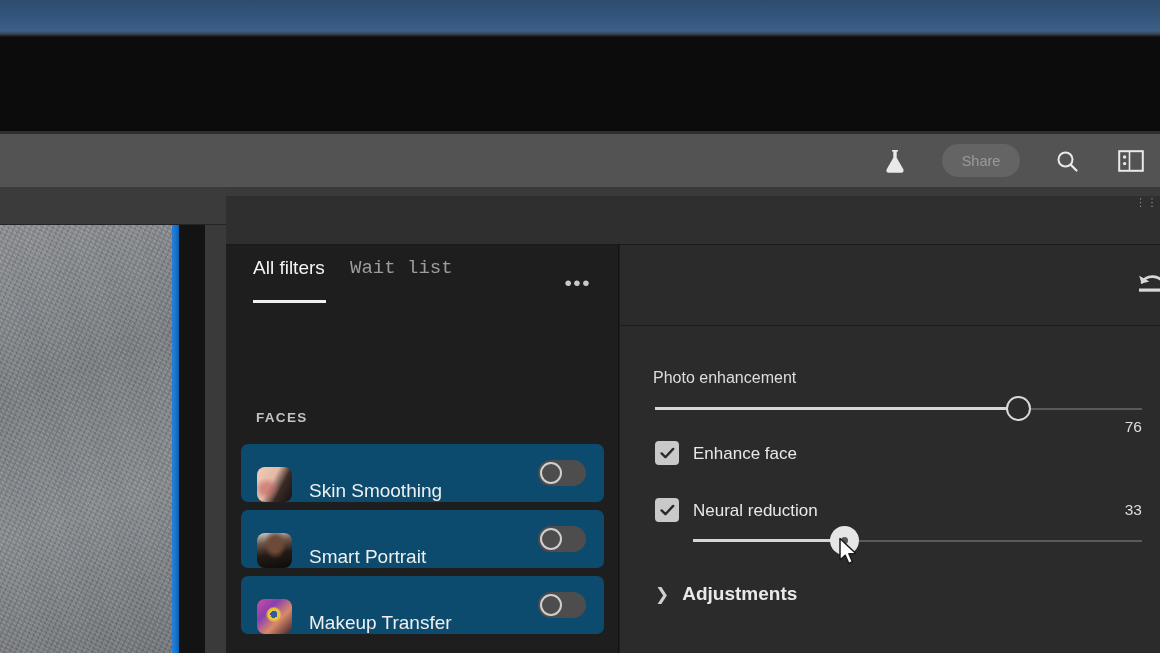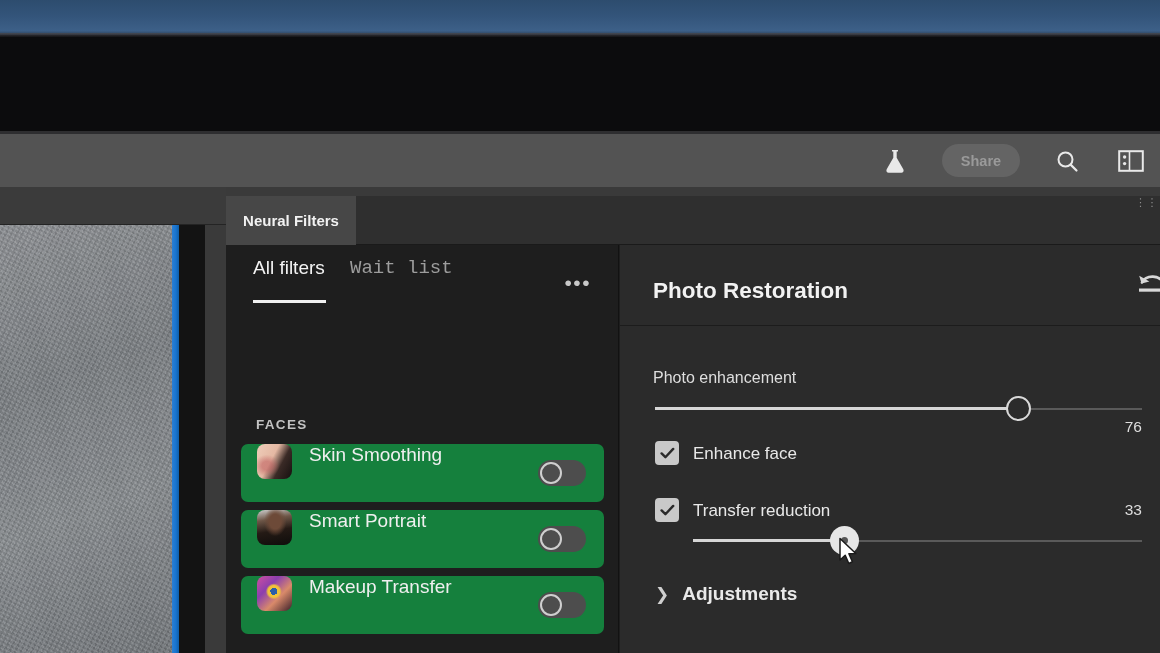--- a/index.html
+++ b/index.html
@@ -28,21 +28,21 @@
   .black-seam {
     position: absolute; left: 0; top: 131px; width: 1160px; height: 3px;
     background: #2e2e30;
   }
 
   
   .app-toolbar {
     position: absolute; left: 0; top: 134px; width: 1160px; height: 53px;
     background: #535353;
     display: flex; align-items: center; justify-content: flex-end;
-    padding-right: 12px; gap: 30px; font-weight: bold;
+    padding-right: 12px; gap: 30px;
   }
   .tb-icon {
     width: 34px; height: 34px; display: flex;
     align-items: center; justify-content: center;
     color: #e9e9e9;
   }
   .share-pill {
     height: 33px; min-width: 78px; border-radius: 17px;
     background: #646464; color: #9a9a9a;
     display: flex; align-items: center; justify-content: center;
@@ -121,22 +121,22 @@
   .dots-menu {
     position: absolute; right: 28px; top: 33px;
     color: #c8c8c8; font-size: 21px; letter-spacing: 1.5px; line-height: 10px;
   }
   .section-head {
     position: absolute; left: 256px;
     font-size: 13.5px; font-weight: bold; color: #c3c3c3; letter-spacing: 1.3px;
   }
   .filter-row {
     position: absolute; left: 241px; width: 363px; height: 58px;
-    background: #15803d; border-radius: 7px;
-    display: flex; align-items: flex-start;
+    background: #0c4a6e; border-radius: 7px;
+    display: flex; align-items: flex-end;
   }
   .thumb {
     width: 35px; height: 35px; border-radius: 8px;
     margin-left: 16px; flex: none; overflow: hidden;
     background: #3a3a3a;
   }
   .thumb-skin {
     width: 100%; height: 100%;
     background:
       radial-gradient(ellipse at 28% 62%, rgba(190,90,92,.55) 0 14%, rgba(0,0,0,0) 36%),
@@ -259,40 +259,37 @@
     <div class="canvas-top-bar"></div>
     <div class="photo"></div>
     <div class="photo-edge"></div>
     <div class="canvas-gutter"></div>
     <div class="canvas-right-edge"></div>
   </div>
 
   <div class="nf-window">
 
     <div class="tab-strip">
-      <div class="tab-chip">
-        <span>Neural Filters</span>
-      </div>
       <div class="tab-grip">⋮⋮</div>
     </div>
 
     <div class="list-pane">
 
       <div class="list-tabs">
         <div class="ltab active" style="left:27px;">
           <span>All filters</span>
         </div>
         <div class="ltab-underline" style="left:27px; top:55px; width:73px;"></div>
         <div class="ltab" style="left:124px;font-family:Liberation Mono, monospace;">
           <span>Wait list</span>
         </div>
         <div class="dots-menu">•••</div>
       </div>
 
-      <div class="section-head" style="top:172px; left:30px;">FACES</div>
+      <div class="section-head" style="top:165px; left:30px;">FACES</div>
 
       <div class="filter-row" style="left:15px; top:199px;">
         <div class="thumb">
           <div class="thumb-skin"></div>
         </div>
         <div class="filter-label">Skin Smoothing</div>
         <div class="toggle" style="top:16px;">
           <div class="toggle-knob"></div>
         </div>
       </div>
@@ -317,21 +314,20 @@
         </div>
       </div>
 
     </div>
 
     <div class="detail-pane">
       <div class="detail-header"></div>
     </div>
   </div>
 
-  <div style="position:absolute; left:653px; top:278px; font-size:22.5px; font-weight:bold; color:#f2f2f2;">Photo Restoration</div>
 
   <div style="position:absolute; left:1136px; top:270px;">
     <svg width="34" height="30" viewBox="0 0 34 30">
       <path d="M6 12.5 C10 4.5, 24 4.5, 27.5 13.5" fill="none" stroke="#d8d8d8" stroke-width="2.6" stroke-linecap="round"></path>
       <path d="M3.2 5.8 L5.6 13.6 L13.4 11.4 Z" fill="#d8d8d8"></path>
       <rect x="3" y="18.5" width="26" height="3.2" fill="#d8d8d8"></rect>
     </svg>
   </div>
 
   <div class="field-label" style="left:653px; top:369px;text-align:right;">Photo enhancement</div>
@@ -345,21 +341,21 @@
       <path d="M1.6 6.4 L5.4 10.2 L13.2 1.9" fill="none" stroke="#2a2a2a" stroke-width="2.4" stroke-linecap="round" stroke-linejoin="round"></path>
     </svg>
   </div>
   <div class="check-label" style="left:693px; top:444px;">Enhance face</div>
 
   <div class="checkbox" style="left:655px; top:498px;">
     <svg width="15" height="13" viewBox="0 0 15 13">
       <path d="M1.6 6.4 L5.4 10.2 L13.2 1.9" fill="none" stroke="#2a2a2a" stroke-width="2.4" stroke-linecap="round" stroke-linejoin="round"></path>
     </svg>
   </div>
-  <div class="check-label" style="left:693px; top:501px;">Transfer reduction</div>
+  <div class="check-label" style="left:693px; top:501px;">Neural reduction</div>
   <div class="field-value" style="left:1098px; top:501px; width:44px;">33</div>
   <div class="slider-track-bg" style="left:693px; top:540px; width:449px;"></div>
   <div class="slider-track-fill" style="left:693px; top:539px; width:140px;"></div>
   <div class="slider-handle-solid" style="left:830px; top:526px;"></div>
 
   <div class="adjust-row">
     <span class="chevron">❯</span>
     <span class="adjust-label">Adjustments</span>
   </div>
 

